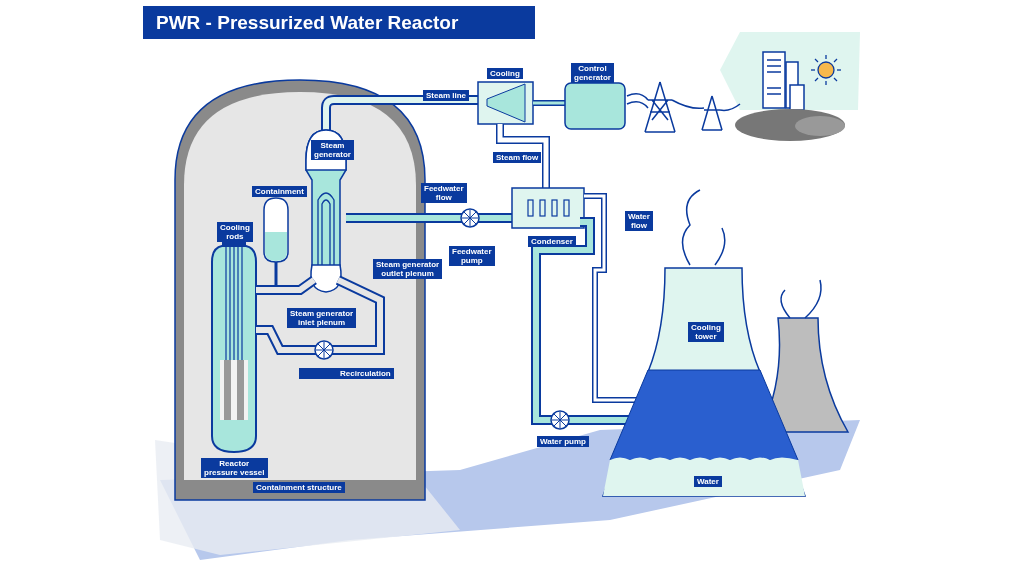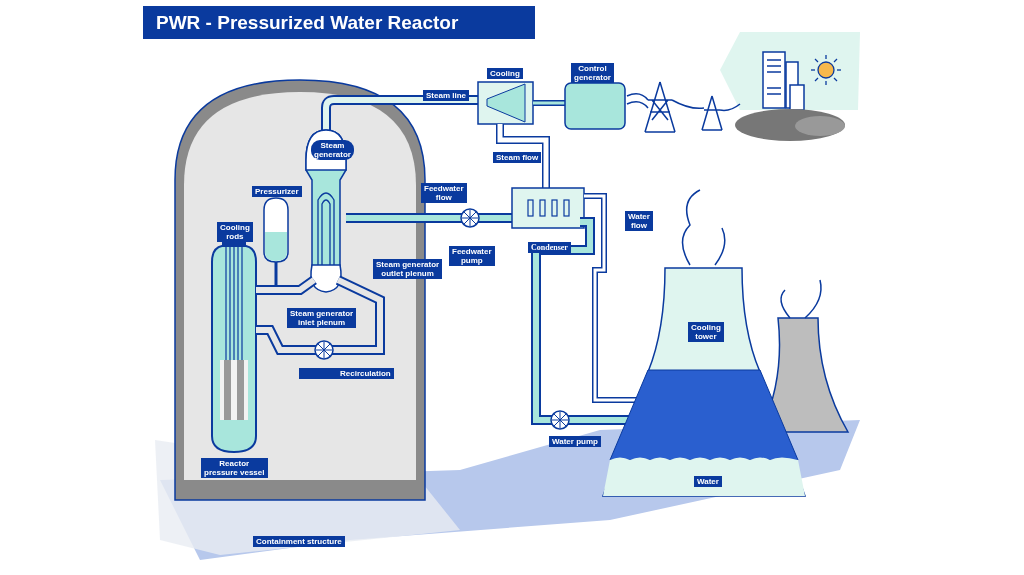--- a/index.html
+++ b/index.html
@@ -129,36 +129,36 @@
   <path d="M648,370 L760,370 L798,460 L610,460 Z" fill="#2a5fcf" stroke="#0a3a9e" stroke-width="1"></path>
   <path d="M610,460 Q620,455 630,460 Q640,455 650,460 Q660,455 670,460 Q680,455 690,460 Q700,455 710,460 Q720,455 730,460 Q740,455 750,460 Q760,455 770,460 Q780,455 798,460 L805,496 L603,496 Z" fill="#dff5ef"></path>
   <path d="M690,265 Q675,240 690,225 Q680,200 700,190 M715,265 Q730,245 722,228" fill="none" stroke="#0a3a9e" stroke-width="1.5"></path>
 </svg>
 
 <div class="lbl" style="left:403px;top:90px;margin-left:20px;">Steam line</div>
 <div class="lbl" style="left:487px;top:68px;">Cooling</div>
 <div class="lbl" style="left:571px;top:63px;">Control
 generator</div>
 <div class="lbl" style="left:493px;top:152px;">Steam flow</div>
-<div class="lbl" style="left:311px;top:140px;border-radius:9px;">Steam
+<div class="lbl" style="left:311px;top:140px;">Steam
 generator</div>
-<div class="lbl" style="left:252px;top:186px;">Pressurizer</div>
+<div class="lbl" style="left:252px;top:186px;">Containment</div>
 <div class="lbl" style="left:217px;top:222px;">Cooling
 rods</div>
 <div class="lbl" style="left:421px;top:183px;">Feedwater
 flow</div>
 <div class="lbl" style="left:449px;top:246px;">Feedwater
 pump</div>
-<div class="lbl" style="left:528px;top:242px;font-family:Liberation Serif, serif;">Condenser</div>
+<div class="lbl" style="left:528px;top:236px;">Condenser</div>
 <div class="lbl" style="left:625px;top:211px;">Water
 flow</div>
 <div class="lbl" style="left:373px;top:259px;">Steam generator
 outlet plenum</div>
 <div class="lbl" style="left:287px;top:308px;">Steam generator
 inlet plenum</div>
 <div class="lbl" style="left:299px;top:368px;padding-left:41px;">Recirculation</div>
 <div class="lbl" style="left:201px;top:458px;text-align:center;">Reactor
 pressure vessel</div>
-<div class="lbl" style="left:253px;top:536px;text-align:center;">Containment structure</div>
+<div class="lbl" style="left:253px;top:482px;text-align:center;">Containment structure</div>
 <div class="lbl" style="left:688px;top:322px;">Cooling
 tower</div>
-<div class="lbl" style="left:537px;top:436px;margin-left:12px;">Water pump</div>
+<div class="lbl" style="left:537px;top:436px;">Water pump</div>
 <div class="lbl" style="left:694px;top:476px;">Water</div>
 
 </body></html>

